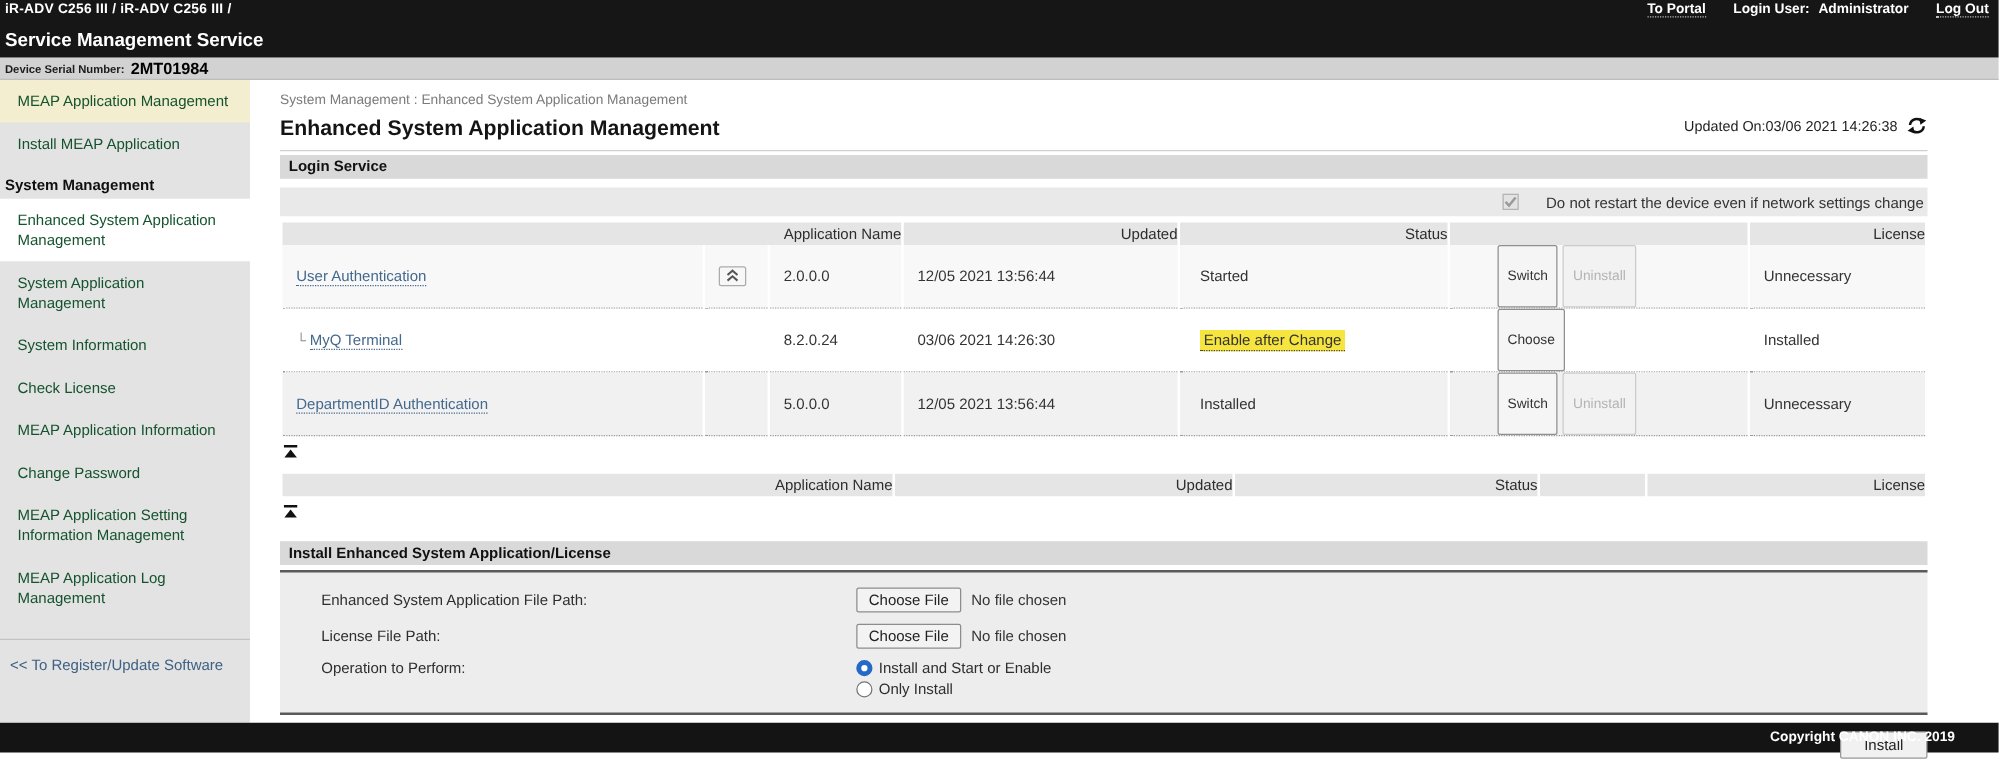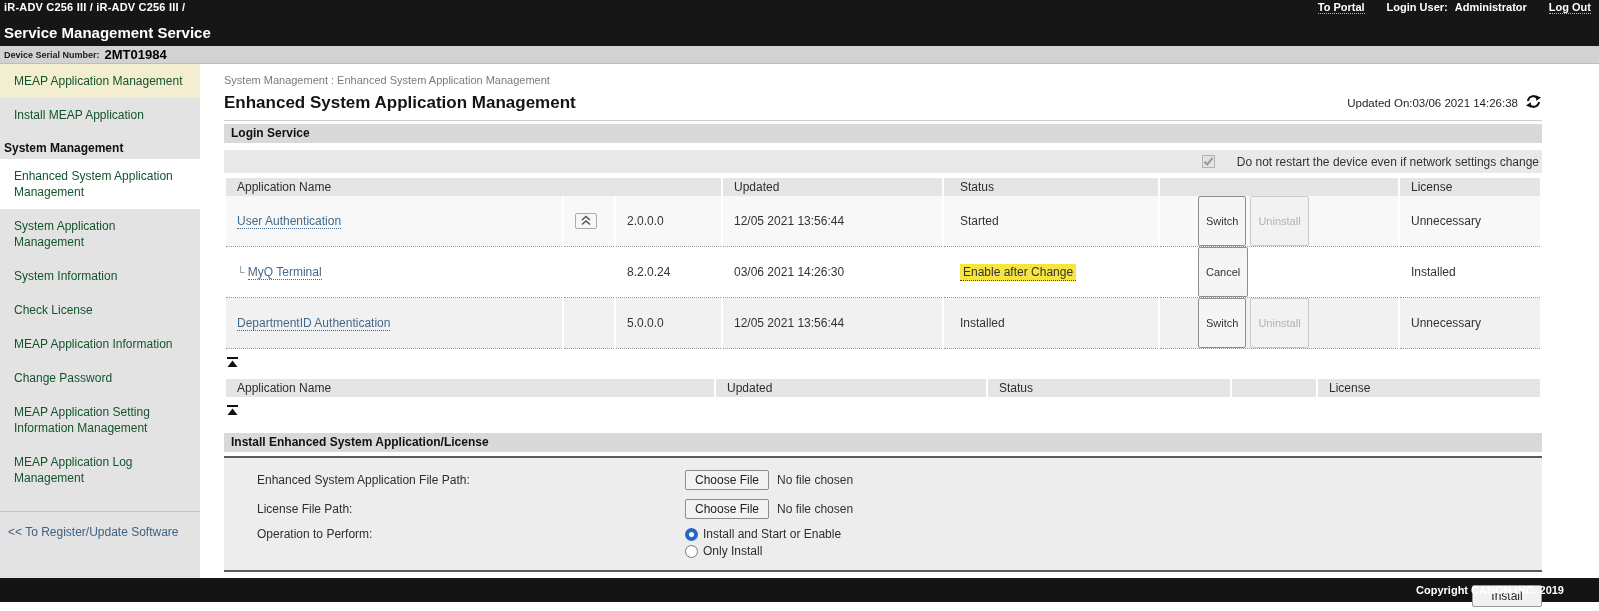--- a/index.html
+++ b/index.html
@@ -35,21 +35,21 @@
   .title-row { display:flex; justify-content:space-between; align-items:flex-end; padding:7px 0 7px 0; border-bottom:1px solid #cfcfcf; }
   .page-title { font-size:17px; font-weight:bold; color:#141414; }
   .updated-row { display:flex; align-items:center; gap:7px; font-size:11.5px; color:#1e1e1e; padding-bottom:2px; }
   .refresh { cursor:pointer; display:inline-block; }
   
   .section-bar { margin-top:3px; height:19px; line-height:19px; background:#d9d9d9; font-size:12px; font-weight:bold; color:#111; padding-left:7px; }
   .checkbox-row { margin-top:7px; height:23px; background:#e9e9e9; display:flex; justify-content:flex-end; align-items:center; gap:22px; padding-right:3px; font-size:12px; color:#333; }
   .checkbox { width:13px; height:13px; background:#e3e3e3; border:1px solid #b3b3b3; display:inline-flex; align-items:center; justify-content:center; }
   
   table { border-collapse:separate; border-spacing:2px 0; width:100%; margin-top:5px; }
-  th { background:#e5e5e5; height:18px; font-weight:normal; font-size:12px; color:#2d2d2d; text-align:left; padding:0 0 0 11px; }
+  th { background:#e5e5e5; height:18px; font-weight:normal; font-size:12px; color:#2d2d2d; text-align:right; padding:0 0 0 11px; }
   td { height:26px; font-size:12px; color:#333; padding:0 0 0 11px; border-bottom:1px dotted #9c9c9c; vertical-align:middle; }
   tr.r0 td { background:#f8f8f8; }
   tr.r1 td { background:#ffffff; }
   tr.r2 td { background:#f1f1f1; }
   td.cell-status { padding-left:16px; }
   th.cell-status { padding-left:16px; }
   td.cell-buttons { padding-left:38px; }
   .applink { color:#44698d; text-decoration:none; border-bottom:1px dotted #44698d; cursor:pointer; }
   .tree { color:#8a8a8a; margin-right:3px; font-size:11px; }
   .collapse-btn { display:inline-flex; align-items:center; justify-content:center; width:22px; height:16px; border:1px solid #ababab; background:#f7f7f7; border-radius:2px; cursor:pointer; }
@@ -177,21 +177,21 @@
             <td class="cell-status"><span>Started</span></td>
             <td class="cell-buttons"><button class="tbtn">Switch</button><button class="tbtn disabled" disabled="">Uninstall</button></td>
             <td>Unnecessary</td>
           </tr>
           <tr class="r1">
             <td><span class="tree">└</span><a class="applink">MyQ Terminal</a></td>
             <td></td>
             <td>8.2.0.24</td>
             <td>03/06 2021 14:26:30</td>
             <td class="cell-status"><span class="hl">Enable after Change</span></td>
-            <td class="cell-buttons"><button class="tbtn">Cancel</button></td>
+            <td class="cell-buttons"><button class="tbtn">Choose</button></td>
             <td>Installed</td>
           </tr>
           <tr class="r2">
             <td><a class="applink">DepartmentID Authentication</a></td>
             <td></td>
             <td>5.0.0.0</td>
             <td>12/05 2021 13:56:44</td>
             <td class="cell-status"><span>Installed</span></td>
             <td class="cell-buttons"><button class="tbtn">Switch</button><button class="tbtn disabled" disabled="">Uninstall</button></td>
             <td>Unnecessary</td>

